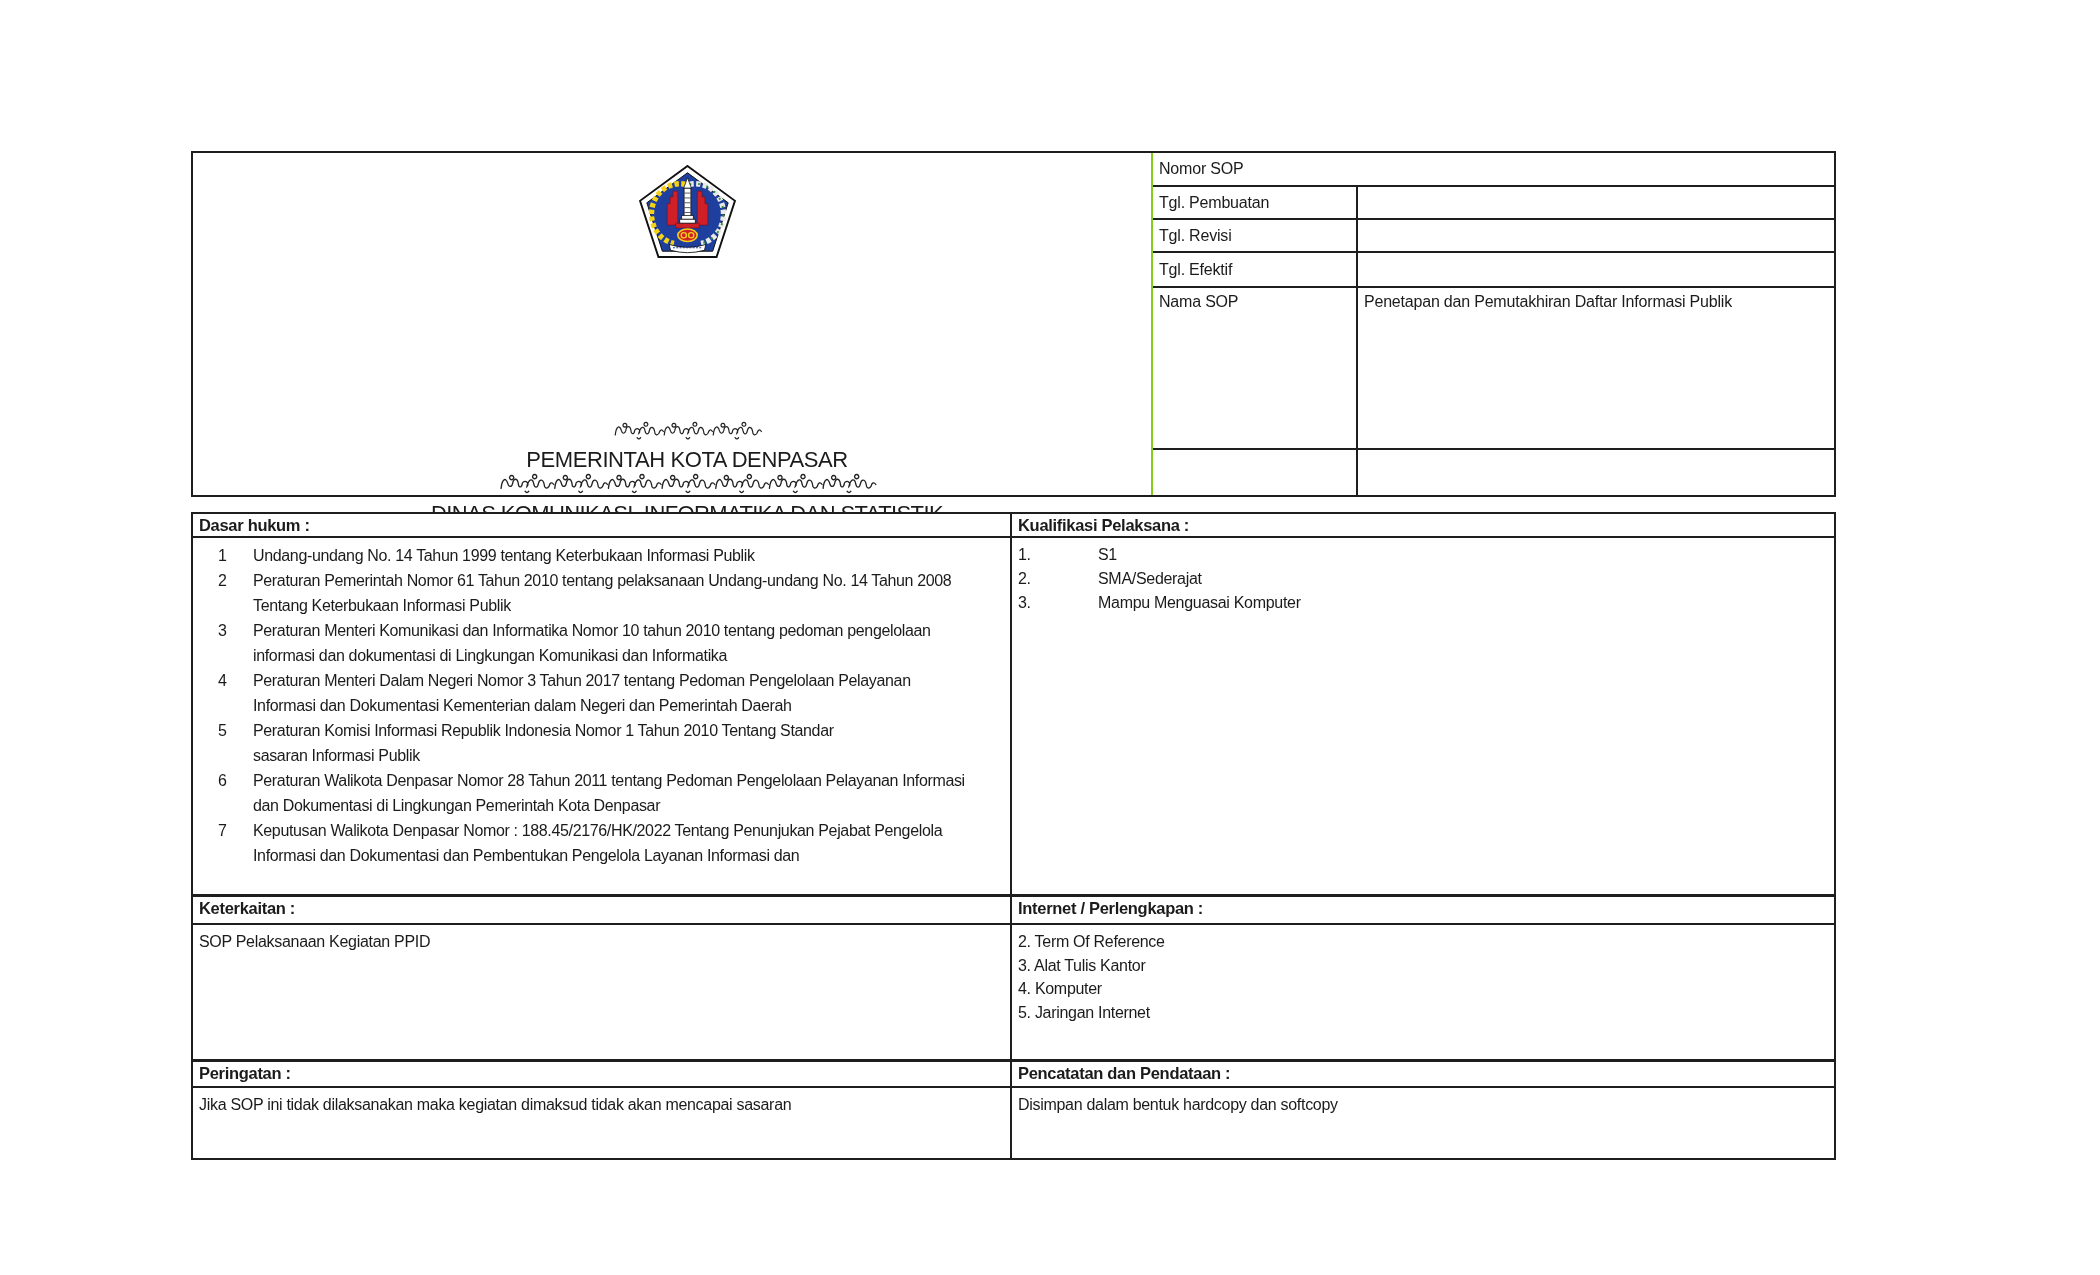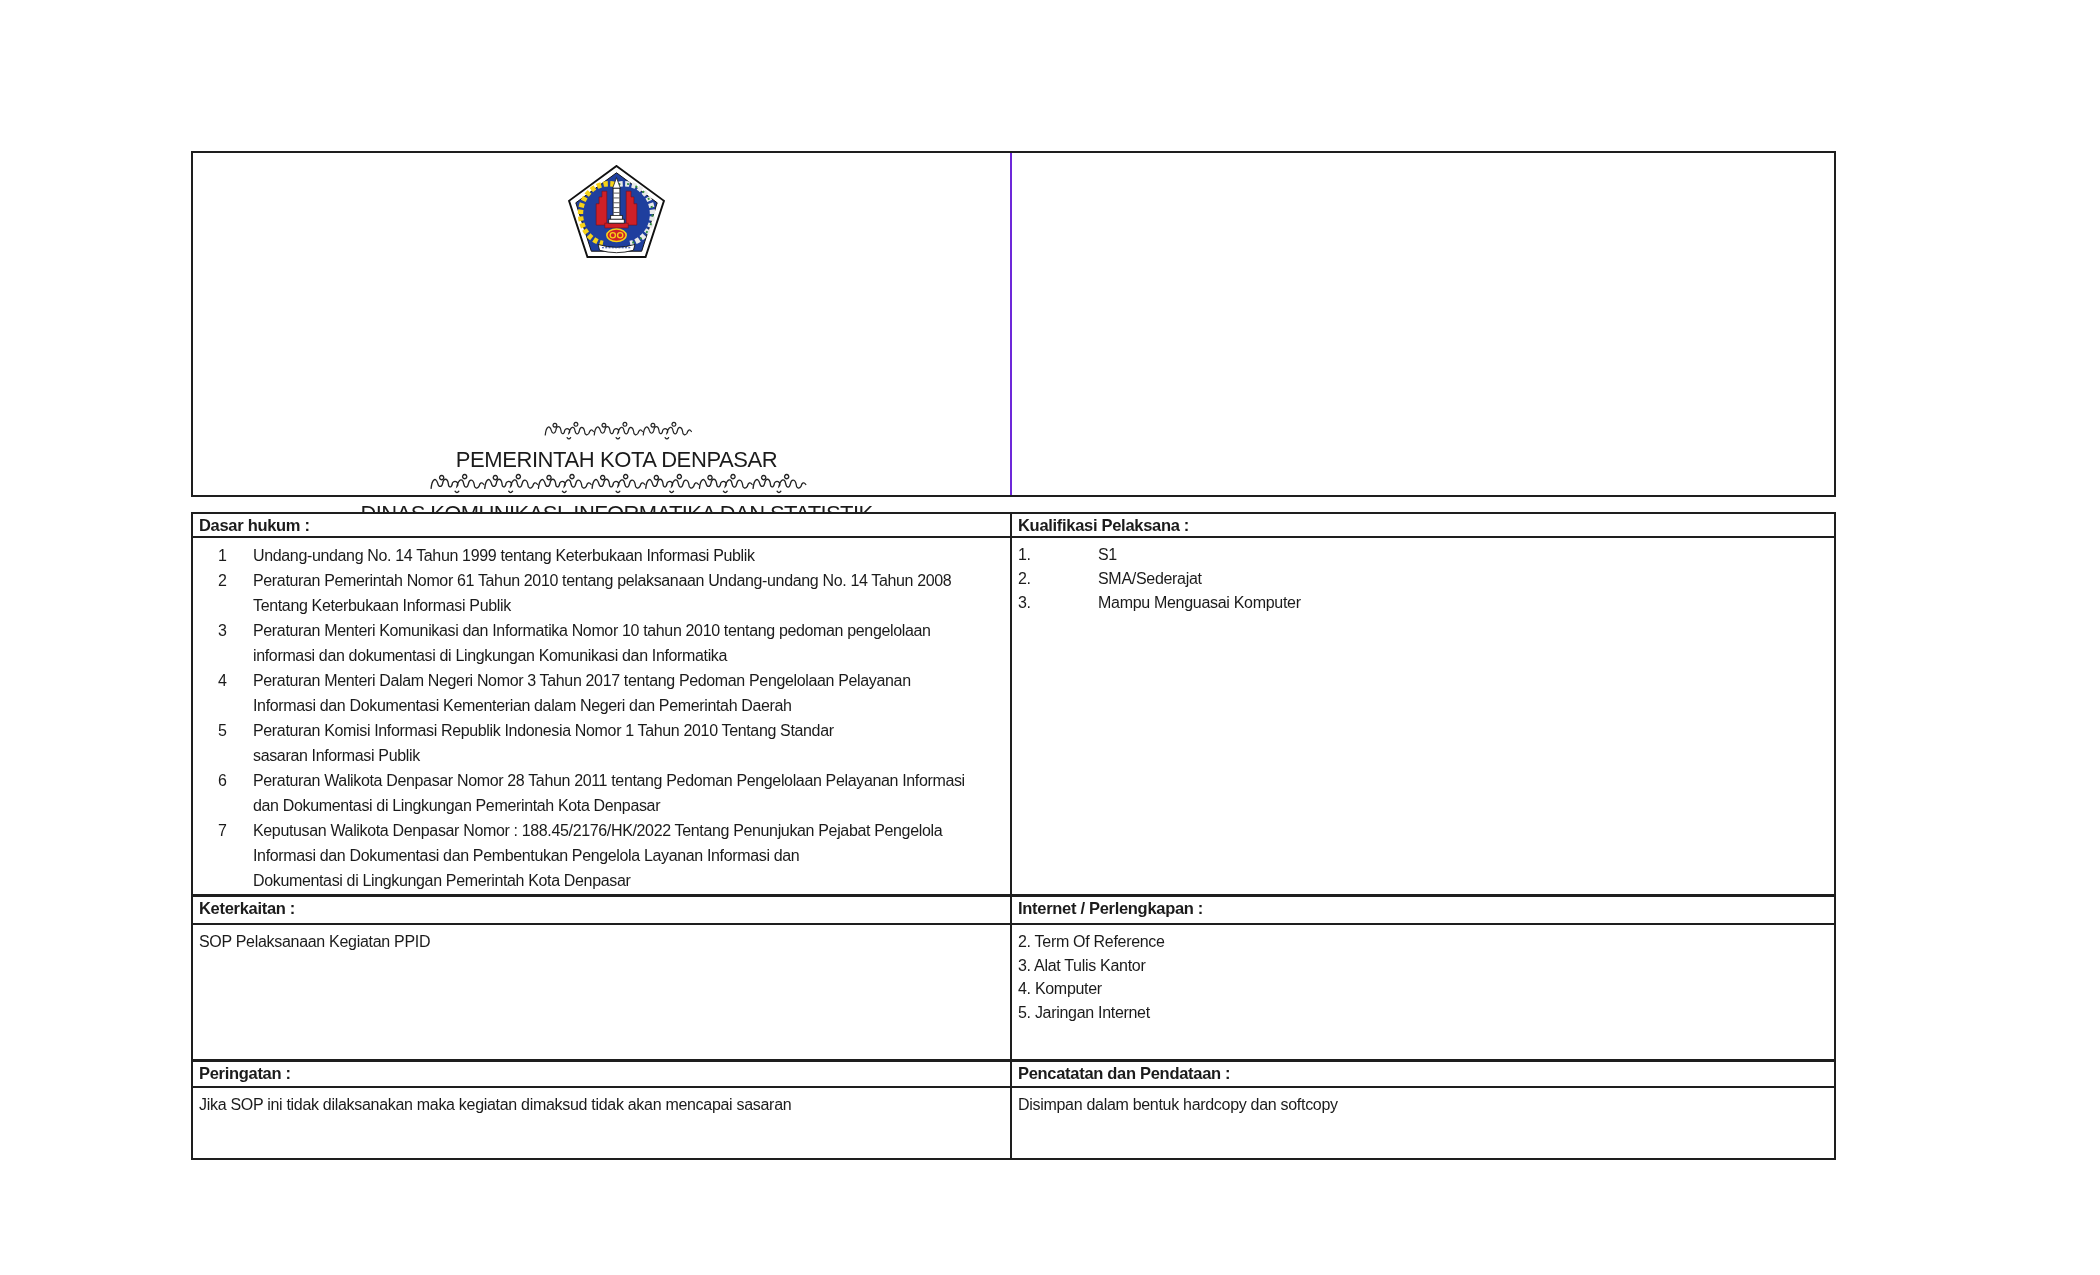--- a/index.html
+++ b/index.html
@@ -9,21 +9,21 @@
     color:#1b1b1b;
     -webkit-font-smoothing:antialiased;
   }
   .page { position:absolute; inset:0; background:#fff; }
 
   
   .t1 {
     position:absolute; left:191px; top:151px; width:1645px; height:346px;
     border:2px solid #1e1e1e; box-sizing:border-box; display:flex; background:#fff;
   }
-  .t1-left { width:819px; border-right:2px solid #6d28d9; box-sizing:border-box; position:relative; }
+  .t1-left { width:960px; border-right:2px solid #84cc16; box-sizing:border-box; position:relative; }
   .mast-row { position:absolute; left:30px; right:0; text-align:center; white-space:nowrap; }
   .logo-row   { top:12px; }
   .bali1-row  { top:268px; }
   .city-row   { top:294px; font-size:22px; letter-spacing:-0.4px; }
   .bali2-row  { top:320px; }
   .dept-row   { top:348px; font-size:22px; letter-spacing:-0.6px; }
   .bali3-row  { top:377px; }
   .addr-row   { top:400px; font-size:15px; letter-spacing:-0.3px; color:#222; }
   .title-row  { top:452px; }
   .title-row .stretch {
@@ -163,20 +163,38 @@
         </svg>
       </div>
 
       <div class="mast-row addr-row">Jalan Majapahit No.1 Telp. (0361) 431229 - 437162, Fax. (0361)84955716</div>
 
       <div class="mast-row title-row">
         <span class="stretch">STANDAR OPERATING PROSEDURES (SOP)</span>
       </div>
     </div>
 
+    <div class="t1-right">
+      <div class="cell span2 bb">Nomor SOP</div>
+
+      <div class="cell br bb">Tgl. Pembuatan</div>
+      <div class="cell bb"></div>
+
+      <div class="cell br bb">Tgl. Revisi</div>
+      <div class="cell bb"></div>
+
+      <div class="cell br bb">Tgl. Efektif</div>
+      <div class="cell bb"></div>
+
+      <div class="cell br bb top">Nama SOP</div>
+      <div class="cell bb top">Penetapan dan Pemutakhiran Daftar Informasi Publik</div>
+
+      <div class="cell br"></div>
+      <div class="cell"></div>
+    </div>
   </div>
 
   <div class="t2">
 
     <div class="hdr lc">Dasar hukum :</div>
     <div class="hdr">Kualifikasi Pelaksana :</div>
 
     <div class="cnt lc">
       <div class="list">
         <div class="li">
@@ -223,24 +241,20 @@
             <span class="num"></span>
             <span class="txt">dan Dokumentasi di Lingkungan Pemerintah Kota Denpasar</span>
           </div>
         <div class="li">
             <span class="num">7</span>
             <span class="txt">Keputusan Walikota Denpasar Nomor : 188.45/2176/HK/2022 Tentang Penunjukan Pejabat Pengelola</span>
           </div>
         <div class="li">
             <span class="num"></span>
             <span class="txt">Informasi dan Dokumentasi  dan Pembentukan Pengelola Layanan Informasi dan</span>
-          </div>
-        <div class="li">
-            <span class="num"></span>
-            <span class="txt">Dokumentasi di Lingkungan Pemerintah Kota Denpasar</span>
           </div>
       </div>
     </div>
 
     <div class="cnt">
       <div class="kual">
         <div class="kli">
             <span class="kn">1.</span>
             <span>S1</span>
           </div>

